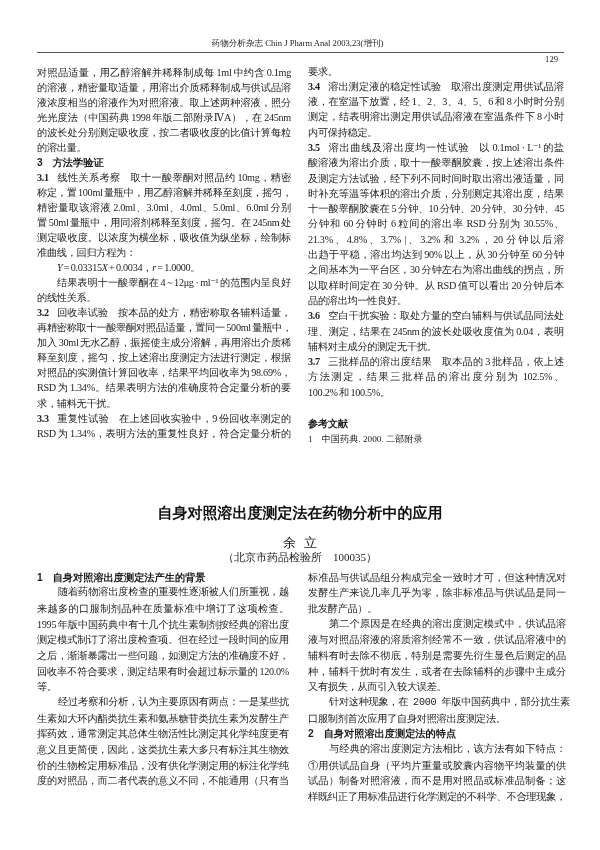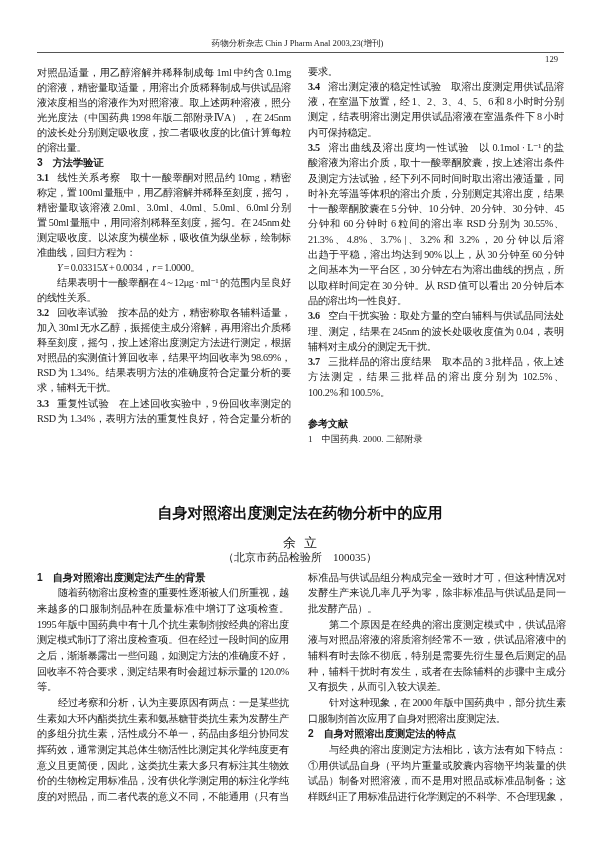--- a/index.html
+++ b/index.html
@@ -19,21 +19,21 @@
     .col .ln { white-space: nowrap; text-align: left; }
     .col .j { text-align: justify; text-align-last: justify; }
     .col .ind { padding-left: 20px; }
     .tl { top: 64.5px; left: 37px; width: 254px; }
     .tl .ln { height: 15.05px; line-height: 15.05px; }
     .tr { top: 63.5px; left: 308px; width: 256px; }
     .tr .ln { height: 15.3px; line-height: 15.3px; }
     .bl { top: 569.5px; left: 37px; width: 252px; }
     .br { top: 569.5px; left: 308px; width: 258px; }
     .bl .ln, .br .ln { height: 15.7px; line-height: 15.7px; }
-    .bl .ind, .br .ind { padding-left: 21px; }
+    .bl .ind, .br .ind { padding-left: 21px; font-family: Liberation Mono, monospace; }
 
     .hnum { font-weight: bold; margin-right: 8px; }
     .htitle { margin-right: 10px; }
     .sec { font-family: "Liberation Sans", "DejaVu Sans", sans-serif; font-weight: bold; letter-spacing: 0; }
     .sec .hnum { margin-right: 10px; }
     .eq i { font-style: italic; }
 
     .refh {
       position: absolute; top: 417px; left: 308px; font-size: 10px; line-height: 14px;
       font-family: "Liberation Sans", "DejaVu Sans", sans-serif; font-weight: bold;
@@ -77,20 +77,21 @@
   <div class="ln j"><span class="hnum">3.1</span><span class="htitle">线性关系考察</span><span>取十一酸睾酮对照品约 10mg，精密</span></div>
   <div class="ln j">称定，置 100ml 量瓶中，用乙醇溶解并稀释至刻度，摇匀，</div>
   <div class="ln j">精密量取该溶液 2.0ml、3.0ml、4.0ml、5.0ml、6.0ml 分别</div>
   <div class="ln j">置 50ml 量瓶中，用同溶剂稀释至刻度，摇匀。在 245nm 处</div>
   <div class="ln j">测定吸收度。以浓度为横坐标，吸收值为纵坐标，绘制标</div>
   <div class="ln">准曲线，回归方程为：</div>
   <div class="ln ind eq"><i>Y</i><span> = 0.03315</span><i>X</i><span> + 0.0034，</span><i>r</i><span> = 1.0000。</span></div>
   <div class="ln ind j">结果表明十一酸睾酮在 4 ~ 12μg · ml⁻¹ 的范围内呈良好</div>
   <div class="ln">的线性关系。</div>
   <div class="ln j"><span class="hnum">3.2</span><span class="htitle">回收率试验</span><span>按本品的处方，精密称取各辅料适量，</span></div>
+  <div class="ln j">再精密称取十一酸睾酮对照品适量，置同一 500ml 量瓶中，</div>
   <div class="ln j">加入 30ml 无水乙醇，振摇使主成分溶解，再用溶出介质稀</div>
   <div class="ln j">释至刻度，摇匀，按上述溶出度测定方法进行测定，根据</div>
   <div class="ln j">对照品的实测值计算回收率，结果平均回收率为 98.69%，</div>
   <div class="ln j">RSD 为 1.34%。结果表明方法的准确度符合定量分析的要</div>
   <div class="ln">求，辅料无干扰。</div>
   <div class="ln j"><span class="hnum">3.3</span><span class="htitle">重复性试验</span><span>在上述回收实验中，9 份回收率测定的</span></div>
   <div class="ln j">RSD 为 1.34%，表明方法的重复性良好，符合定量分析的</div>
 </div>
 
 <div class="col tr">
@@ -131,21 +132,20 @@
   <div class="ln sec"><span class="hnum">1</span><span>自身对照溶出度测定法产生的背景</span></div>
   <div class="ln ind j">随着药物溶出度检查的重要性逐渐被人们所重视，越</div>
   <div class="ln j">来越多的口服制剂品种在质量标准中增订了这项检查。</div>
   <div class="ln j">1995 年版中国药典中有十几个抗生素制剂按经典的溶出度</div>
   <div class="ln j">测定模式制订了溶出度检查项。但在经过一段时间的应用</div>
   <div class="ln j">之后，渐渐暴露出一些问题，如测定方法的准确度不好，</div>
   <div class="ln j">回收率不符合要求，测定结果有时会超过标示量的 120.0%</div>
   <div class="ln">等。</div>
   <div class="ln ind j">经过考察和分析，认为主要原因有两点：一是某些抗</div>
   <div class="ln j">生素如大环内酯类抗生素和氨基糖苷类抗生素为发酵生产</div>
-  <div class="ln j">的多组分抗生素，活性成分不单一，药品由多组分协同发</div>
   <div class="ln j">挥药效，通常测定其总体生物活性比测定其化学纯度更有</div>
   <div class="ln j">意义且更简便，因此，这类抗生素大多只有标注其生物效</div>
   <div class="ln j">价的生物检定用标准品，没有供化学测定用的标注化学纯</div>
   <div class="ln j">度的对照品，而二者代表的意义不同，不能通用（只有当</div>
 </div>
 
 <div class="col br">
   <div class="ln j">标准品与供试品组分构成完全一致时才可，但这种情况对</div>
   <div class="ln j">发酵生产来说几率几乎为零，除非标准品与供试品是同一</div>
   <div class="ln">批发酵产品）。</div>

